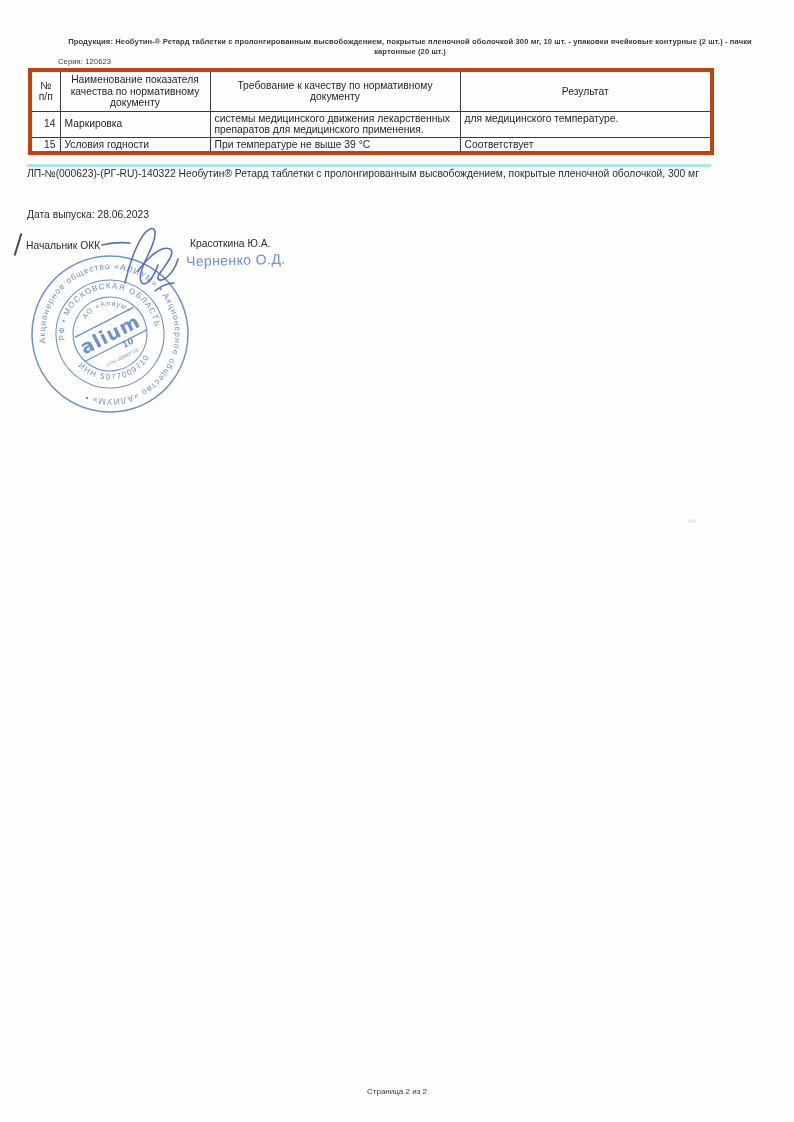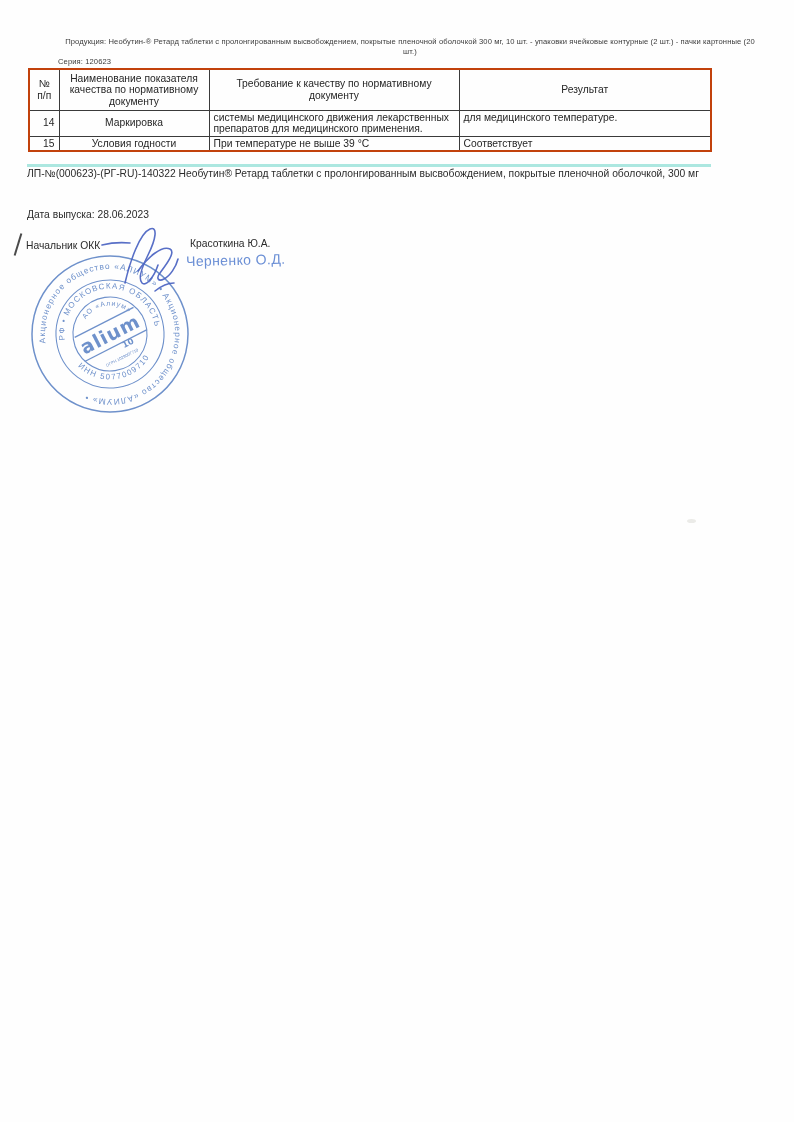--- a/index.html
+++ b/index.html
@@ -6,34 +6,34 @@
   body{
     width:794px;height:1122px;position:relative;overflow:hidden;
     background:#ffffff;
     font-family:"Liberation Sans",sans-serif;color:#2e2e2e;
   }
   .page{position:absolute;inset:0;background:#fefefe;}
 
   
   .doc-header{position:absolute;left:58px;right:32px;top:37px;
     font-size:7.6px;line-height:10px;color:#3b3b3b;letter-spacing:.1px;}
-  .doc-header .line1{text-align:center;}
+  .doc-header .line1{text-align:center;font-weight:bold;}
   .doc-header .line2{text-align:left;padding-right:4px;}
 
   
   table.qtable{position:absolute;left:28px;top:68px;width:682px;
     border-collapse:collapse;table-layout:fixed;
     font-size:10.3px;color:#262626;}
   .qtable th,.qtable td{border:1px solid #3a3a3a;font-weight:normal;
     padding:1px 4px;line-height:11.5px;vertical-align:middle;overflow:hidden;}
-  .qtable{border:2px solid #c2410c;}
+  .qtable{border:4px solid #c2410c;}
   .qtable thead tr{height:41px;}
   .qtable th{text-align:center;}
   .qtable td.c-num{text-align:right;}
-  .qtable td.c-name{text-align:center;}
+  .qtable td.c-name{text-align:left;}
   .qtable td.c-req{text-align:left;}
   .qtable td.c-res{text-align:left;}
   .qtable tr.r-tall{height:26px;}
   .qtable tr.r-tall td.c-res{vertical-align:top;}
   .qtable tr.r-slim{height:12px;}
   .teal-line{position:absolute;left:27px;top:164px;width:684px;height:2.5px;
     background:rgba(104,211,199,.55);}
 
   
   .conclusion{position:absolute;left:27px;top:167px;font-size:10.3px;line-height:13.5px;color:#2b2b2b;}
@@ -152,14 +152,15 @@
         <path d="M 2 24 C 10 22 20 21 30 22"></path>
         <path d="M 25 62 C 30 40 40 12 50 8 C 58 5 56 18 48 34 C 42 46 38 58 42 62 C 46 66 54 56 58 44"></path>
         <path d="M 38 50 C 48 36 62 24 70 28 C 76 31 66 44 60 52 C 56 57 58 61 64 58 C 70 55 76 46 78 38"></path>
         <path d="M 55 70 C 60 66 66 62 74 62"></path>
       </g>
     </svg>
   </div>
 
   <div class="scan-speck"></div>
 
+  <div class="doc-footer">Страница 2 из 2</div>
 
 </div>
 
 </body></html>

